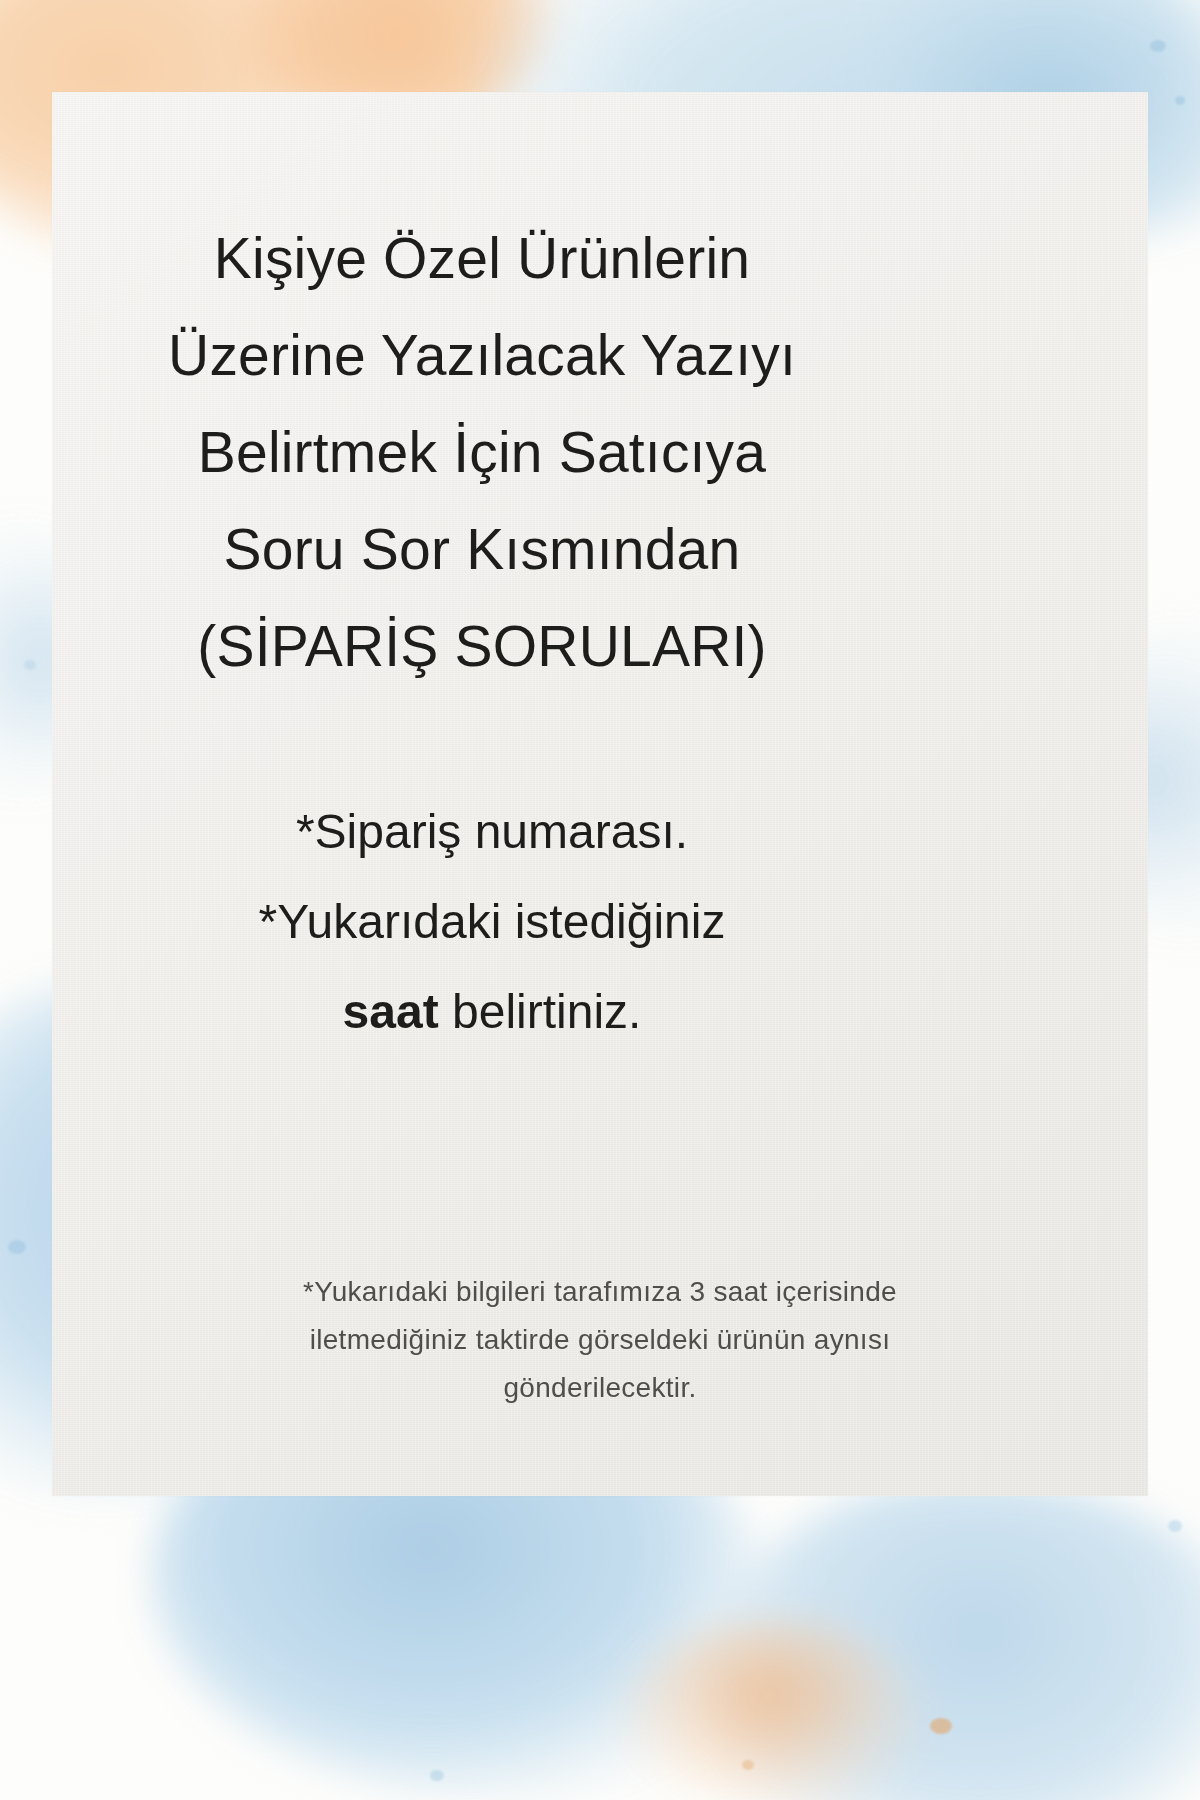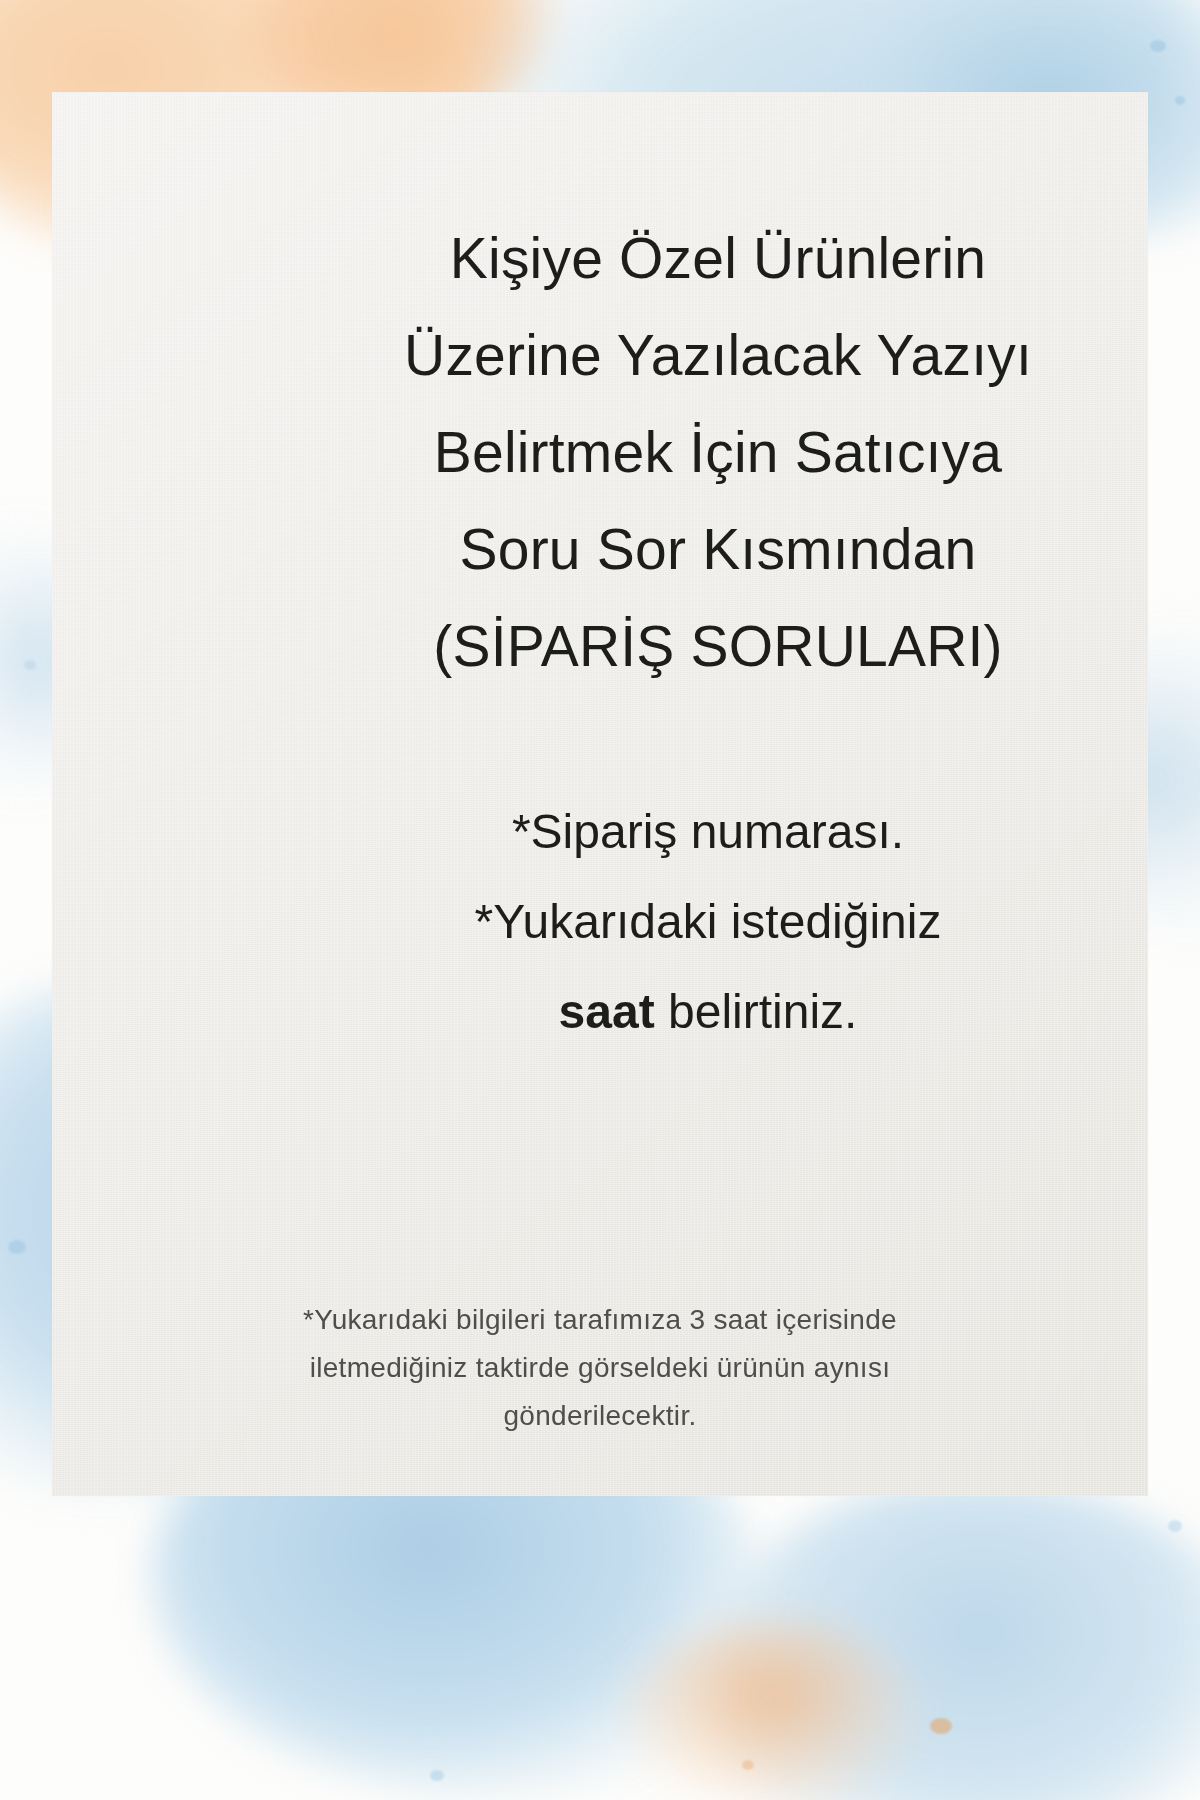--- a/index.html
+++ b/index.html
@@ -152,21 +152,21 @@
       repeating-linear-gradient(90deg, rgba(255,255,255,0.3) 0px, rgba(255,255,255,0.3) 1px, rgba(0,0,0,0.012) 1px, rgba(0,0,0,0.012) 3px);
     pointer-events: none;
   }
 
   .card-inner {
     position: relative;
     width: 100%;
     height: 100%;
     display: flex;
     flex-direction: column;
-    align-items: flex-end;
+    align-items: flex-start;
     padding-top: 118px;
     box-sizing: border-box;
   }
 
   .headline {
     width: 860px;
     text-align: center;
     color: #1d1d1b;
     font-size: 57px;
     line-height: 97px;
@@ -187,21 +187,21 @@
     font-weight: 400;
   }
   .bullets .bold {
     font-weight: 700;
   }
 
   .footnote {
     position: absolute;
     left: 50%;
     transform: translateX(-50%);
-    bottom: 56px;
+    bottom: 84px;
     width: 870px;
     text-align: center;
     color: #4e4e4c;
     font-size: 28px;
     line-height: 48px;
     font-weight: 400;
     letter-spacing: 0.3px;
   }
 </style>
 </head>

